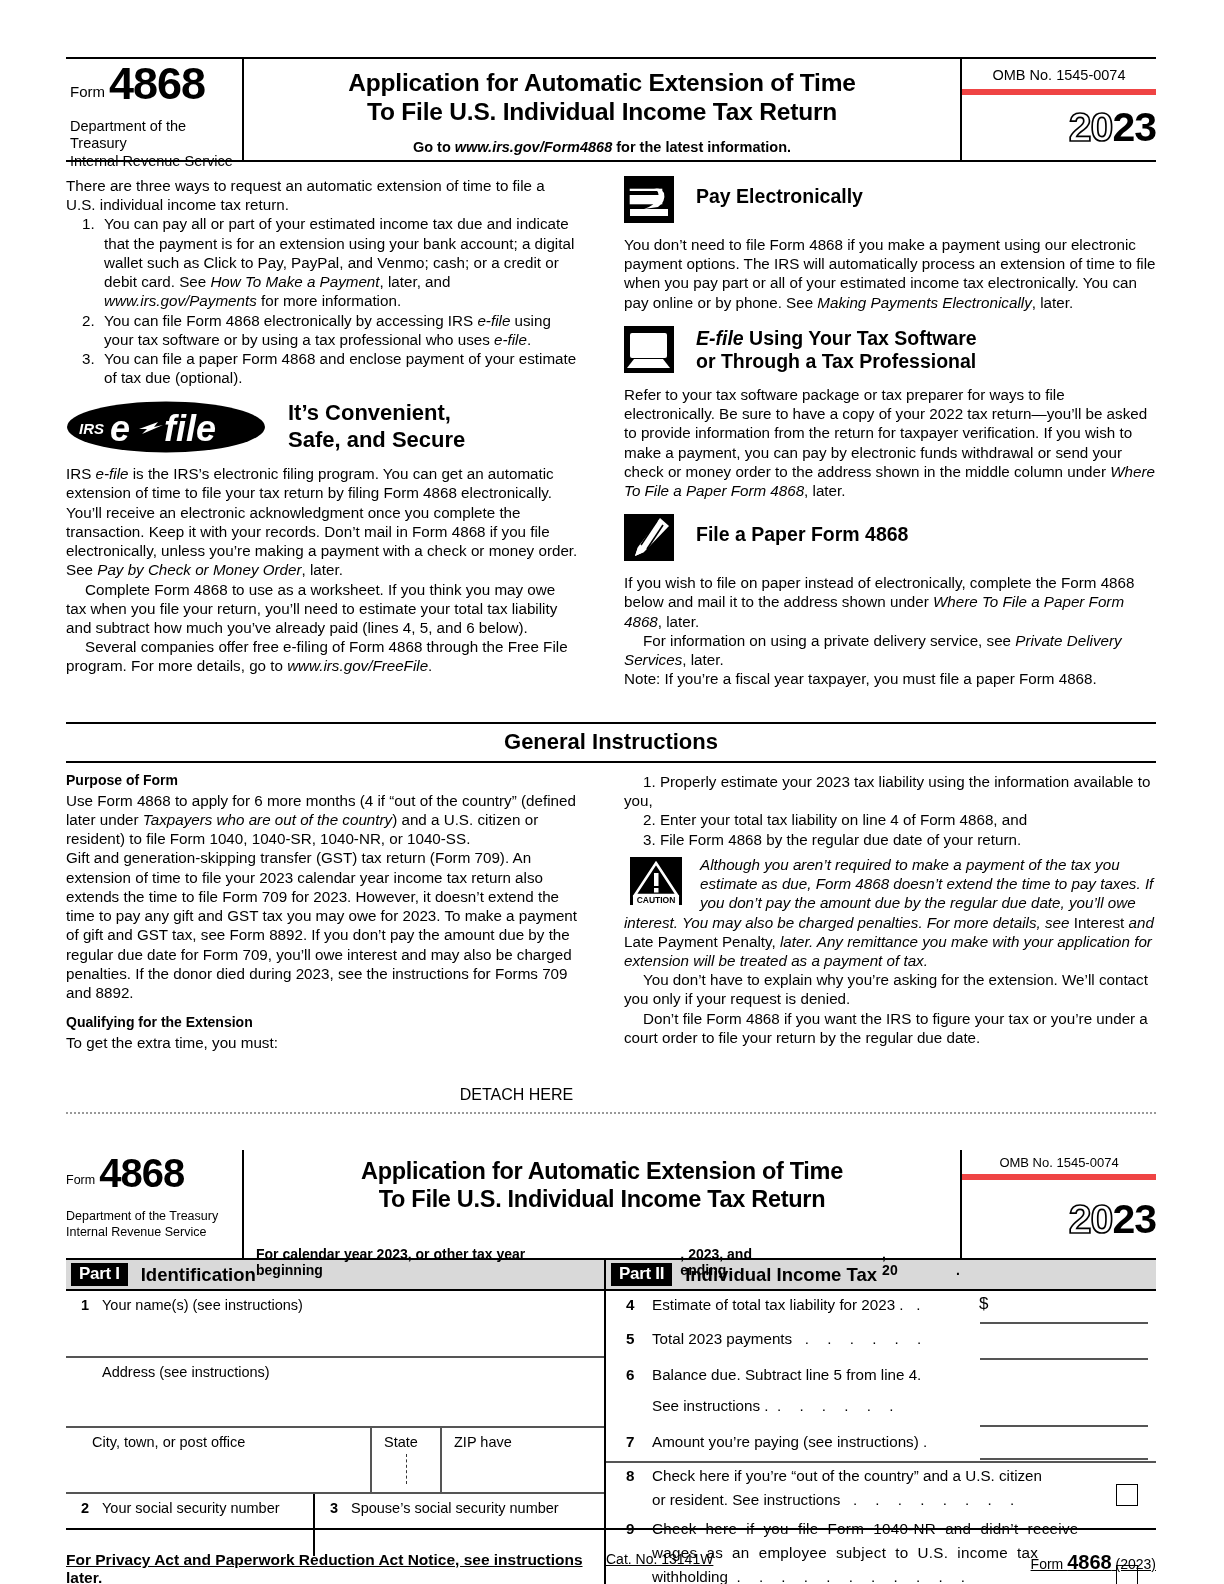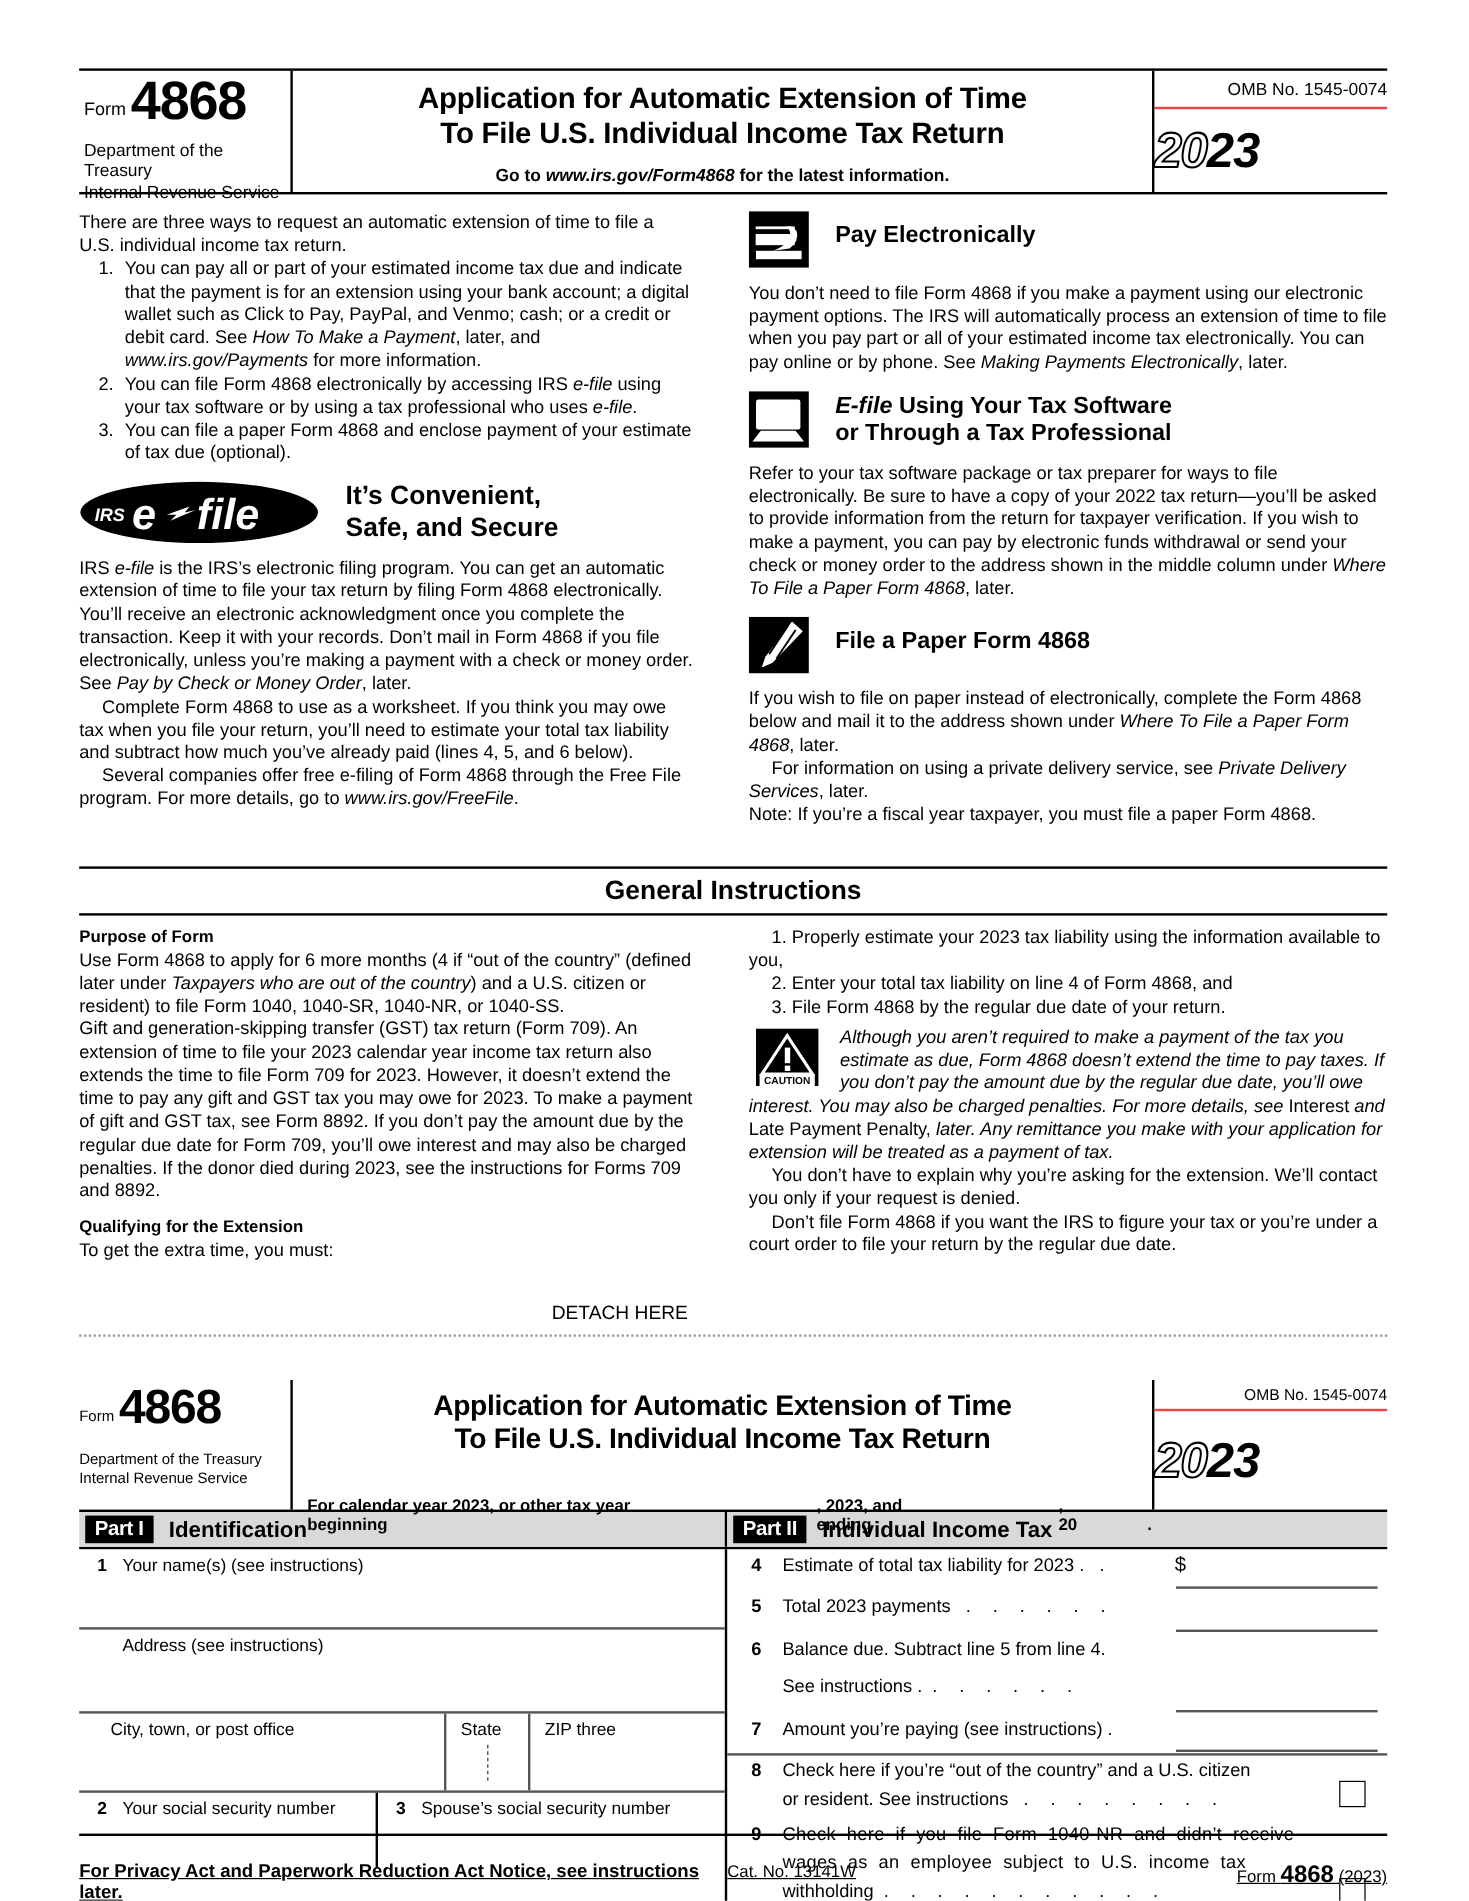--- a/index.html
+++ b/index.html
@@ -37,22 +37,22 @@
   .hdrTitle {
     font-size:24.5px; font-weight:bold; line-height:1.18; letter-spacing:-0.2px;
   }
   .hdrGoto { font-size:14.5px; font-weight:bold; margin-top:12px; }
   .hdrGoto i { font-style:italic; }
 
   .hdrRight {
     width:196px; border-left:2.5px solid #000; text-align:center;
     display:flex; flex-direction:column;
   }
-  .ombLine { font-size:14.5px; padding:8px 0 6px; border-bottom:2px solid #ef4444;text-align:right; }
-  .yearBox { flex:1; display:flex; align-items:center; justify-content:flex-start;font-style:italic; }
+  .ombLine { font-size:14.5px; padding:8px 0 6px; border-bottom:6px solid #ef4444; }
+  .yearBox { flex:1; display:flex; align-items:center; justify-content:flex-end; }
   .yearTxt { font-size:41px; font-weight:bold; letter-spacing:-1px; line-height:1; }
   .yearTxt .hollow { color:#fff; -webkit-text-stroke:1.7px #000; }
 
   
   .cols { position:absolute; left:66px; top:176px; width:1090px; }
   .colL { position:absolute; left:0; top:0; width:512px; }
   .colR { position:absolute; left:558px; top:0; width:532px; }
 
   p.t { font-size:15.2px; line-height:1.265; margin:0 0 0 0; text-align:left; }
   p.ind { text-indent:19px; }
@@ -370,21 +370,21 @@
         </div>
         <div class="splitRow">
           <div class="sc" style="width:306px;">
             <span class="fieldLbl" style="left:26px;text-align:center;">City, town, or post office</span>
           </div>
           <div class="sc" style="width:70px;">
             <span class="fieldLbl" style="left:12px;">State</span>
             <span class="dashedV"></span>
           </div>
           <div class="sc" style="flex:1;">
-            <span class="fieldLbl" style="left:12px;">ZIP three</span>
+            <span class="fieldLbl" style="left:12px;">ZIP have</span>
           </div>
         </div>
         <div class="splitRow" style="border-bottom:none; height:62px;">
           <div class="sc" style="width:249px; border-right:2.5px solid #000;">
             <span class="fieldNum">2</span>
             <span class="fieldLbl">Your social security number</span>
           </div>
           <div class="sc" style="flex:1;">
             <span class="fieldNum">3</span>
             <span class="fieldLbl">Spouse’s social security number</span>

